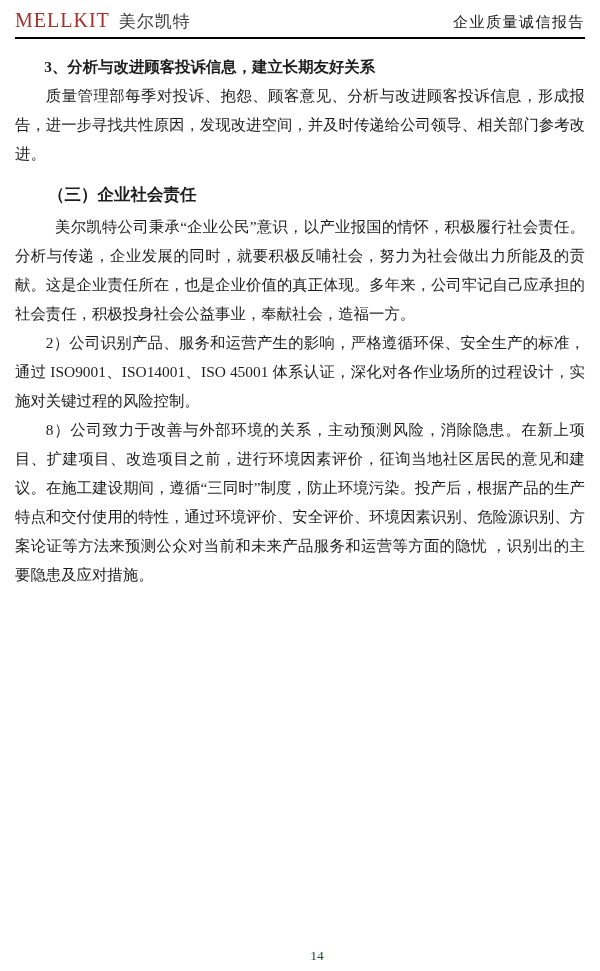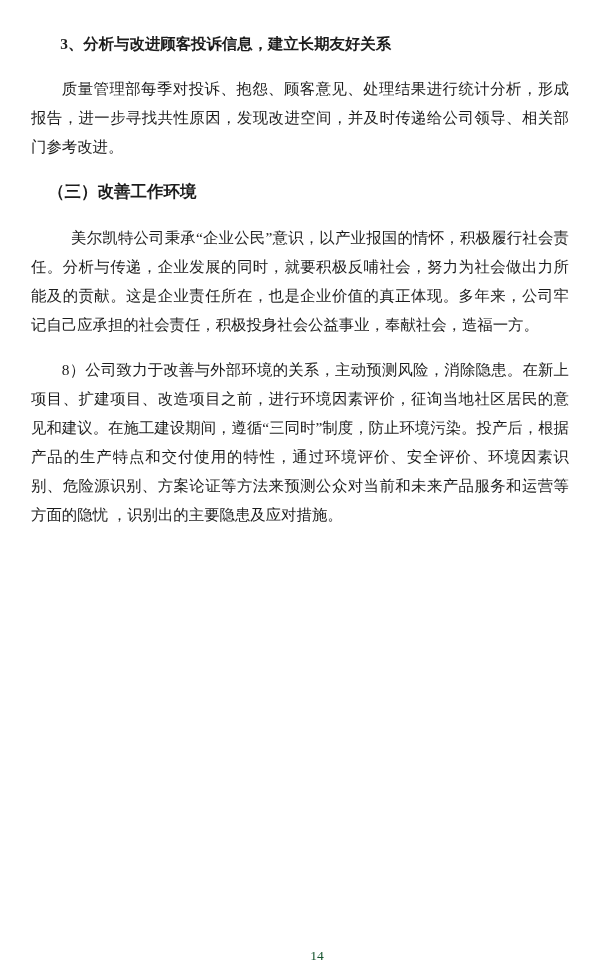--- a/index.html
+++ b/index.html
@@ -42,21 +42,21 @@
     font-size: 15px;
     color: #1a1a1a;
     letter-spacing: 1.5px;
   }
   
   .content {
     padding: 13px 15px 0 15px;
     text-align: justify;
   }
   .content p, .content h3, .content h4 {
-    margin: 16px;
+    margin: 0;
     font-size: 15.4px;
     line-height: 29px;
   }
   .para { text-indent: 2em; }
   .para-wide-indent { text-indent: 2.6em; }
   .sub-heading {
     font-weight: bold;
     text-indent: 1.9em;
     font-size: 15.4px;
   }
@@ -76,24 +76,32 @@
     text-align: center;
     font-size: 13.5px;
     color: #14532d;
   }
 </style>
 </head>
 <body>
 
 <div class="page">
 
+  <div class="header">
+    <div class="logo">
+      <span class="logo-en">MELLKIT</span>
+      <span class="logo-cn">美尔凯特</span>
+    </div>
+    <div class="doc-title">企业质量诚信报告</div>
+  </div>
 
   <div class="content">
     <h4 class="sub-heading">3、分析与改进顾客投诉信息，建立长期友好关系</h4>
-    <p class="para">质量管理部每季对投诉、抱怨、顾客意见、处理结果进行统计分析，形成报告，进一步寻找共性原因，发现改进空间，并及时传递给公司领导、相关部门参考改进。</p>
-    <h3 class="section-heading">（三）改善工作环境</h3>
+    <p class="para">质量管理部每季对投诉、抱怨、顾客意见、分析与改进顾客投诉信息，形成报告，进一步寻找共性原因，发现改进空间，并及时传递给公司领导、相关部门参考改进。</p>
+    <h3 class="section-heading">（三）企业社会责任</h3>
     <p class="para para-wide-indent">美尔凯特公司秉承“企业公民”意识，以产业报国的情怀，积极履行社会责任。分析与传递，企业发展的同时，就要积极反哺社会，努力为社会做出力所能及的贡献。这是企业责任所在，也是企业价值的真正体现。多年来，公司牢记自己应承担的社会责任，积极投身社会公益事业，奉献社会，造福一方。</p>
+    <p class="para">2）公司识别产品、服务和运营产生的影响，严格遵循环保、安全生产的标准，通过 ISO9001、ISO14001、ISO 45001 体系认证，深化对各作业场所的过程设计，实施对关键过程的风险控制。</p>
     <p class="para">8）公司致力于改善与外部环境的关系，主动预测风险，消除隐患。在新上项目、扩建项目、改造项目之前，进行环境因素评价，征询当地社区居民的意见和建议。在施工建设期间，遵循“三同时”制度，防止环境污染。投产后，根据产品的生产特点和交付使用的特性，通过环境评价、安全评价、环境因素识别、危险源识别、方案论证等方法来预测公众对当前和未来产品服务和运营等方面的隐忧 ，识别出的主要隐患及应对措施。</p>
   </div>
 
   <div class="footer">14</div>
 
 </div>
 
 </body></html>

